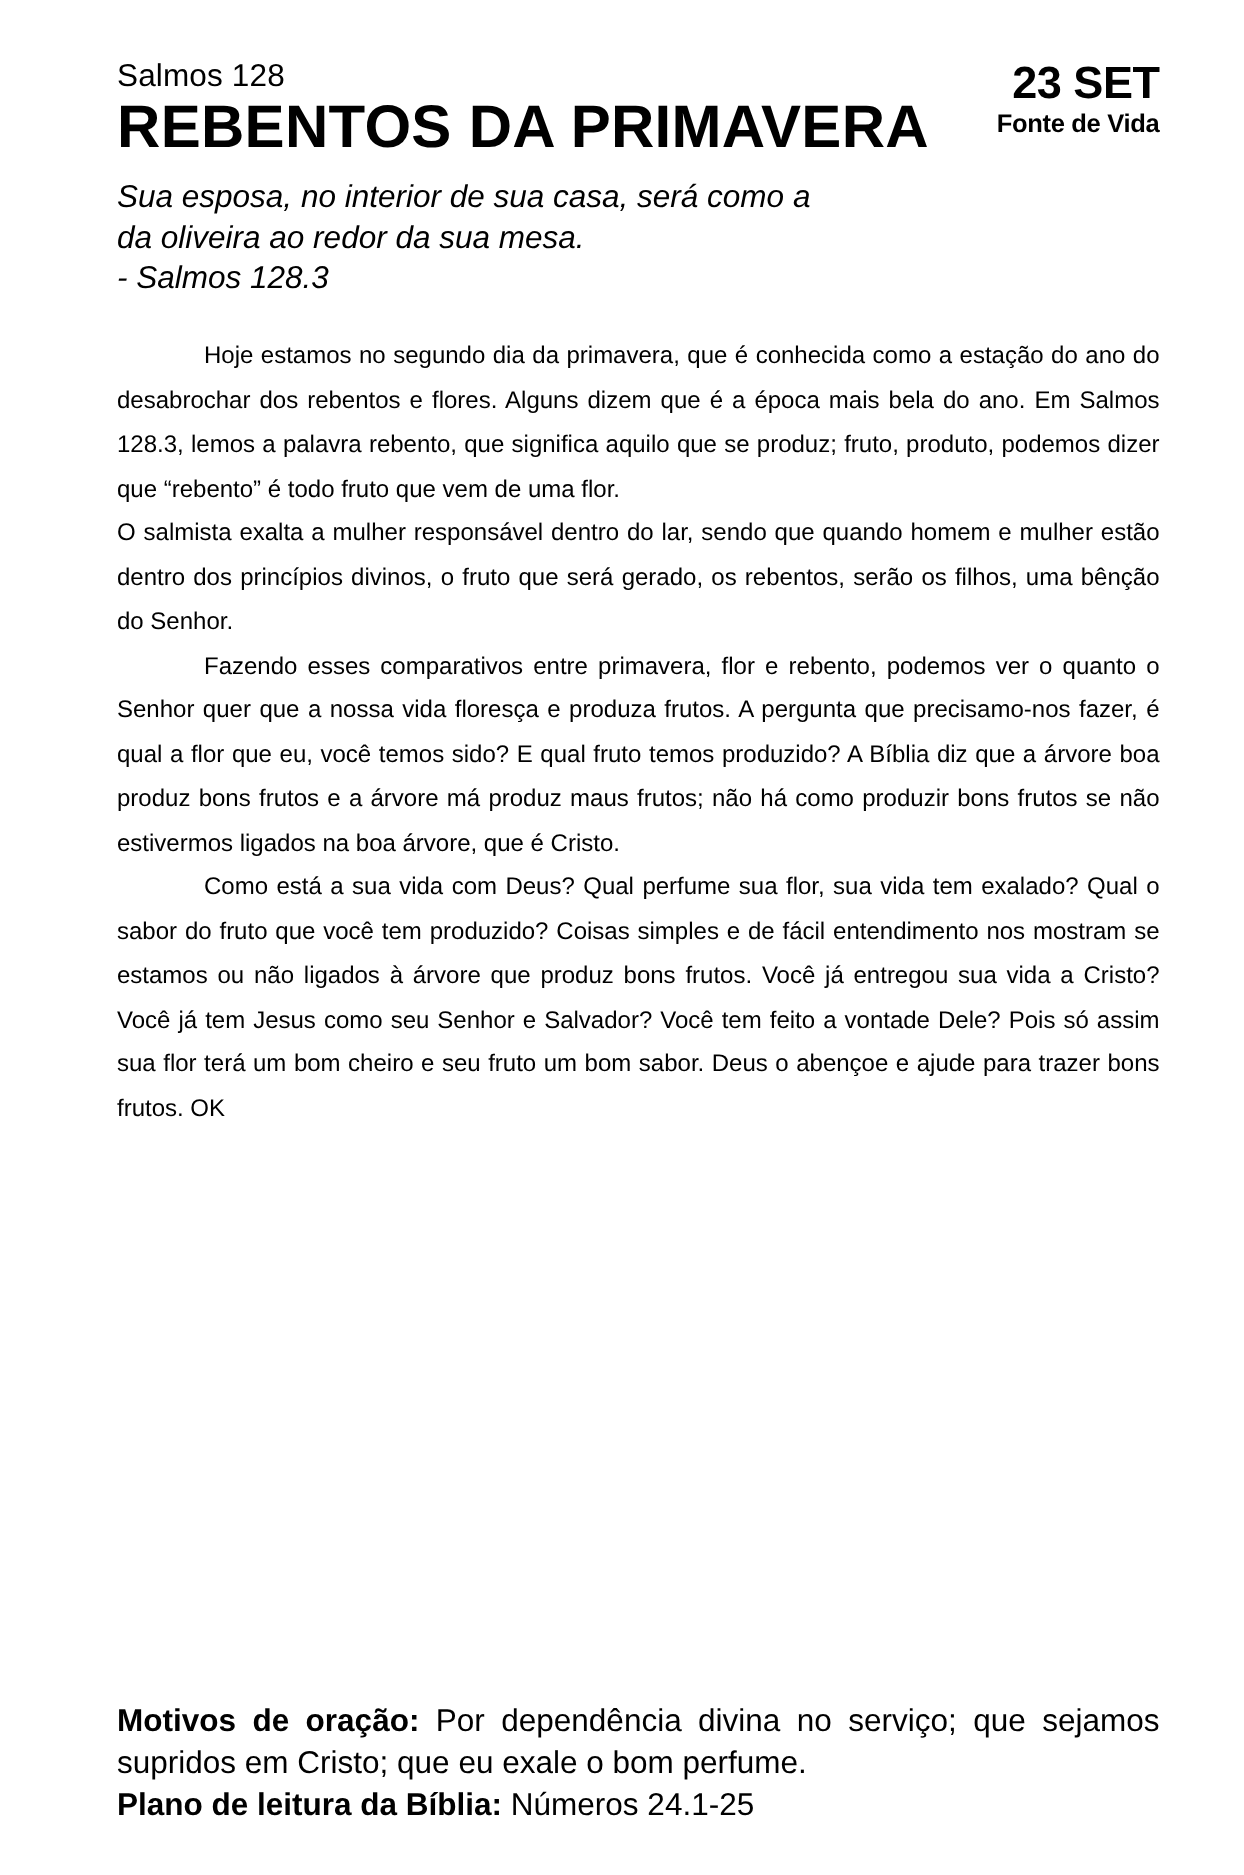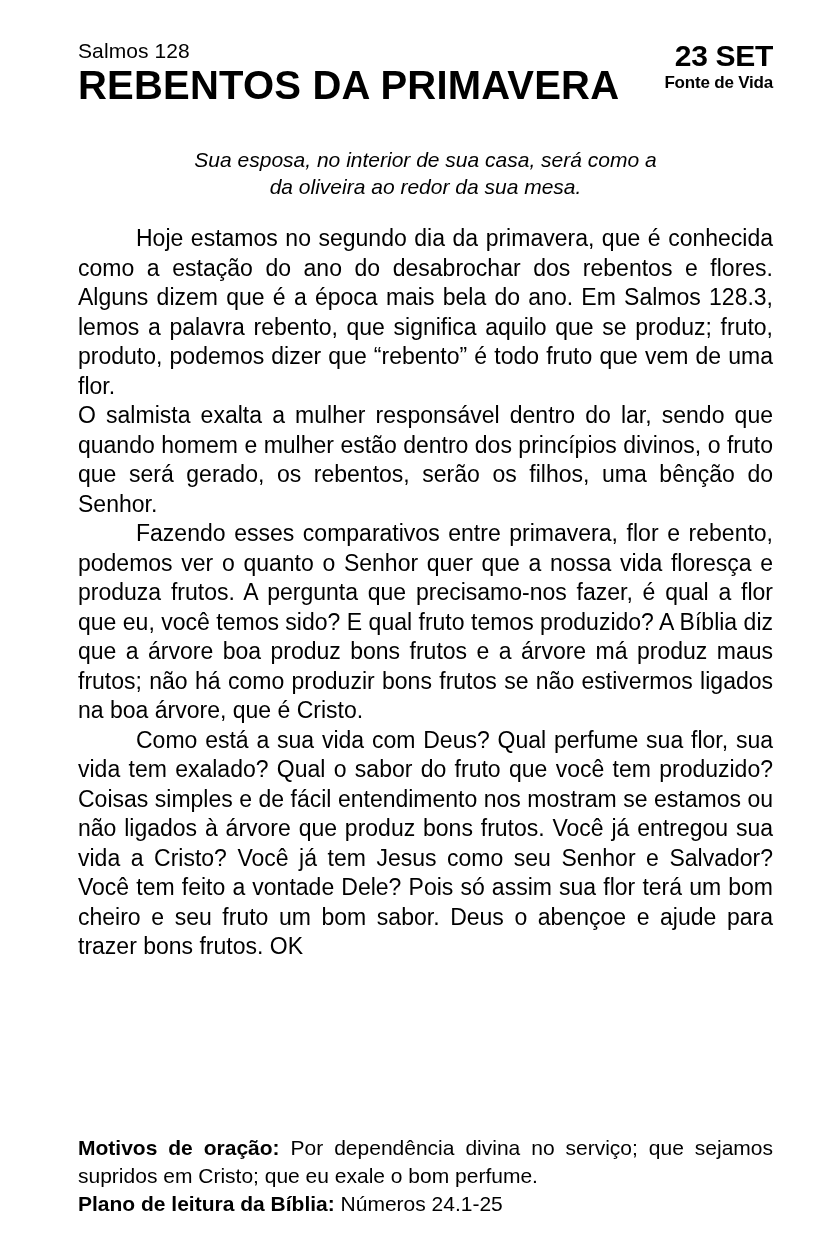--- a/index.html
+++ b/index.html
@@ -61,38 +61,37 @@
     font-size: 17px;
     font-weight: bold;
     line-height: 20px;
     margin-top: 1px;
     letter-spacing: -0.2px;
     text-align: right;
   }
 
   
   .verse {
-    margin-top: 40px;
+    margin-top: 12px;
     font-style: italic;
     font-size: 21px;
     line-height: 27px;
-    text-align: center;
   }
   .verse-line { display: block; white-space: nowrap; }
   .verse-source {
     font-style: italic;
     font-size: 21px;
     line-height: 27px;
     display: block;
   }
 
   
   .body-text {
     margin-top: 24px;
-    font-size: 23px;
+    font-size: 16px;
     line-height: 29.5px;
     text-align: justify;
   }
   .body-text p {
     margin: 0;
   }
   .indent { text-indent: 58px; }
 
   
   .footer {
@@ -120,20 +119,21 @@
     </div>
     <div class="header-right">
       <div class="date">23 SET</div>
       <div class="brand">Fonte de Vida</div>
     </div>
   </div>
 
   <div class="verse">
     <span class="verse-line">Sua esposa, no interior de sua casa, será como a</span>
     <span class="verse-line">da oliveira ao redor da sua mesa.</span>
+    <span class="verse-source">- Salmos 128.3</span>
   </div>
 
   <div class="body-text">
     <p class="indent">Hoje estamos no segundo dia da primavera, que é conhecida como a estação do ano do desabrochar dos rebentos e flores. Alguns dizem que é a época mais bela do ano. Em Salmos 128.3, lemos a palavra rebento, que significa aquilo que se produz; fruto, produto, podemos dizer que “rebento” é todo fruto que vem de uma flor.</p>
     <p>O salmista exalta a mulher responsável dentro do lar, sendo que quando homem e mulher estão dentro dos princípios divinos, o fruto que será gerado, os rebentos, serão os filhos, uma bênção do Senhor.</p>
     <p class="indent">Fazendo esses comparativos entre primavera, flor e rebento, podemos ver o quanto o Senhor quer que a nossa vida floresça e produza frutos. A pergunta que precisamo-nos fazer, é qual a flor que eu, você temos sido? E qual fruto temos produzido? A Bíblia diz que a árvore boa produz bons frutos e a árvore má produz maus frutos; não há como produzir bons frutos se não estivermos ligados na boa árvore, que é Cristo.</p>
     <p class="indent">Como está a sua vida com Deus? Qual perfume sua flor, sua vida tem exalado? Qual o sabor do fruto que você tem produzido? Coisas simples e de fácil entendimento nos mostram se estamos ou não ligados à árvore que produz bons frutos. Você já entregou sua vida a Cristo? Você já tem Jesus como seu Senhor e Salvador? Você tem feito a vontade Dele? Pois só assim sua flor terá um bom cheiro e seu fruto um bom sabor. Deus o abençoe e ajude para trazer bons frutos. OK</p>
   </div>
 
   <div class="footer">

